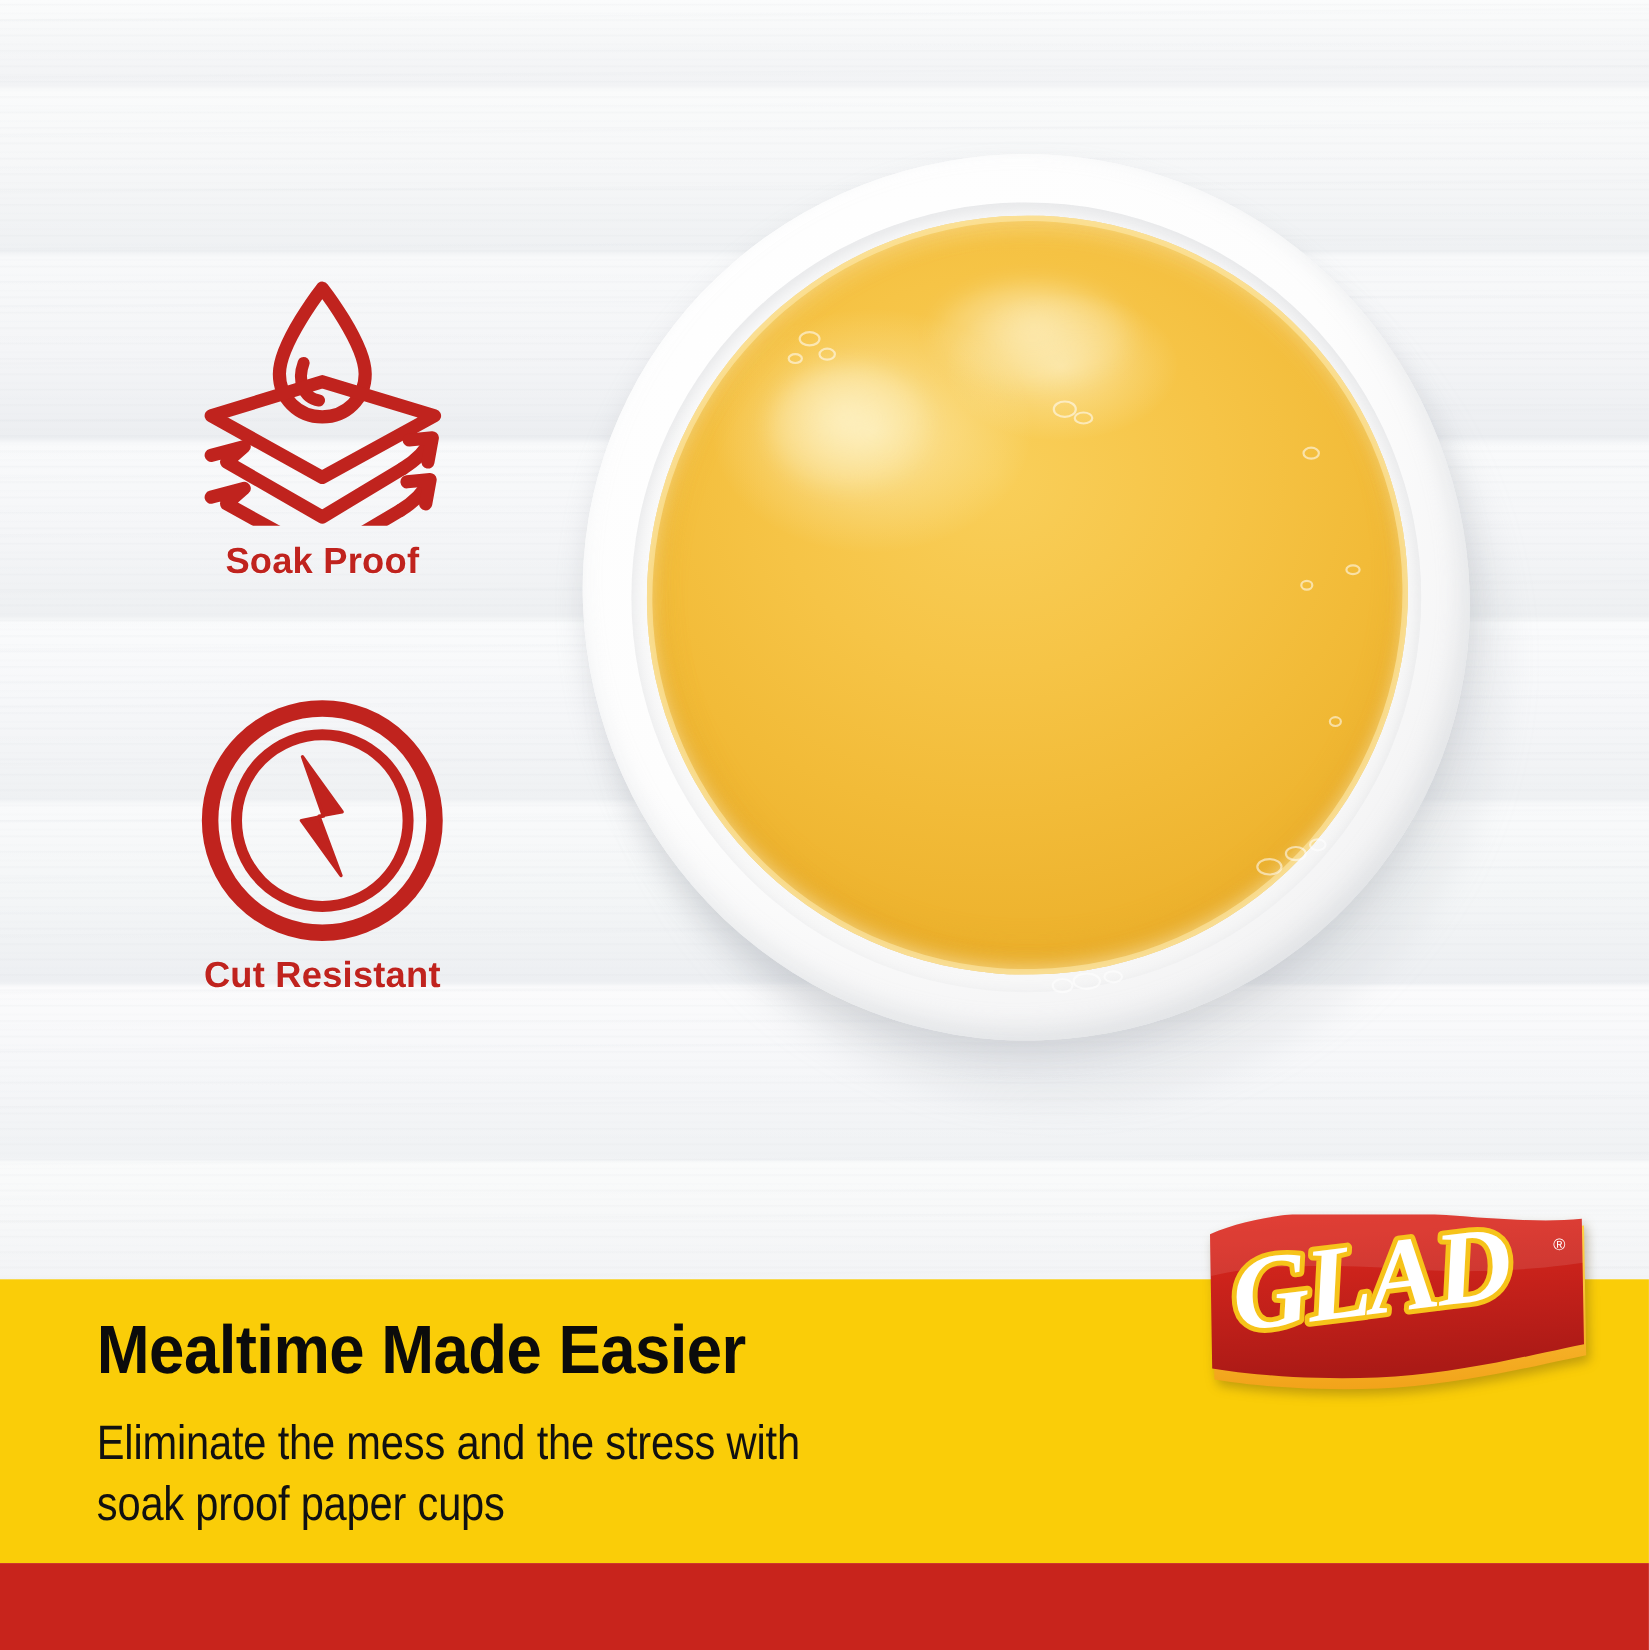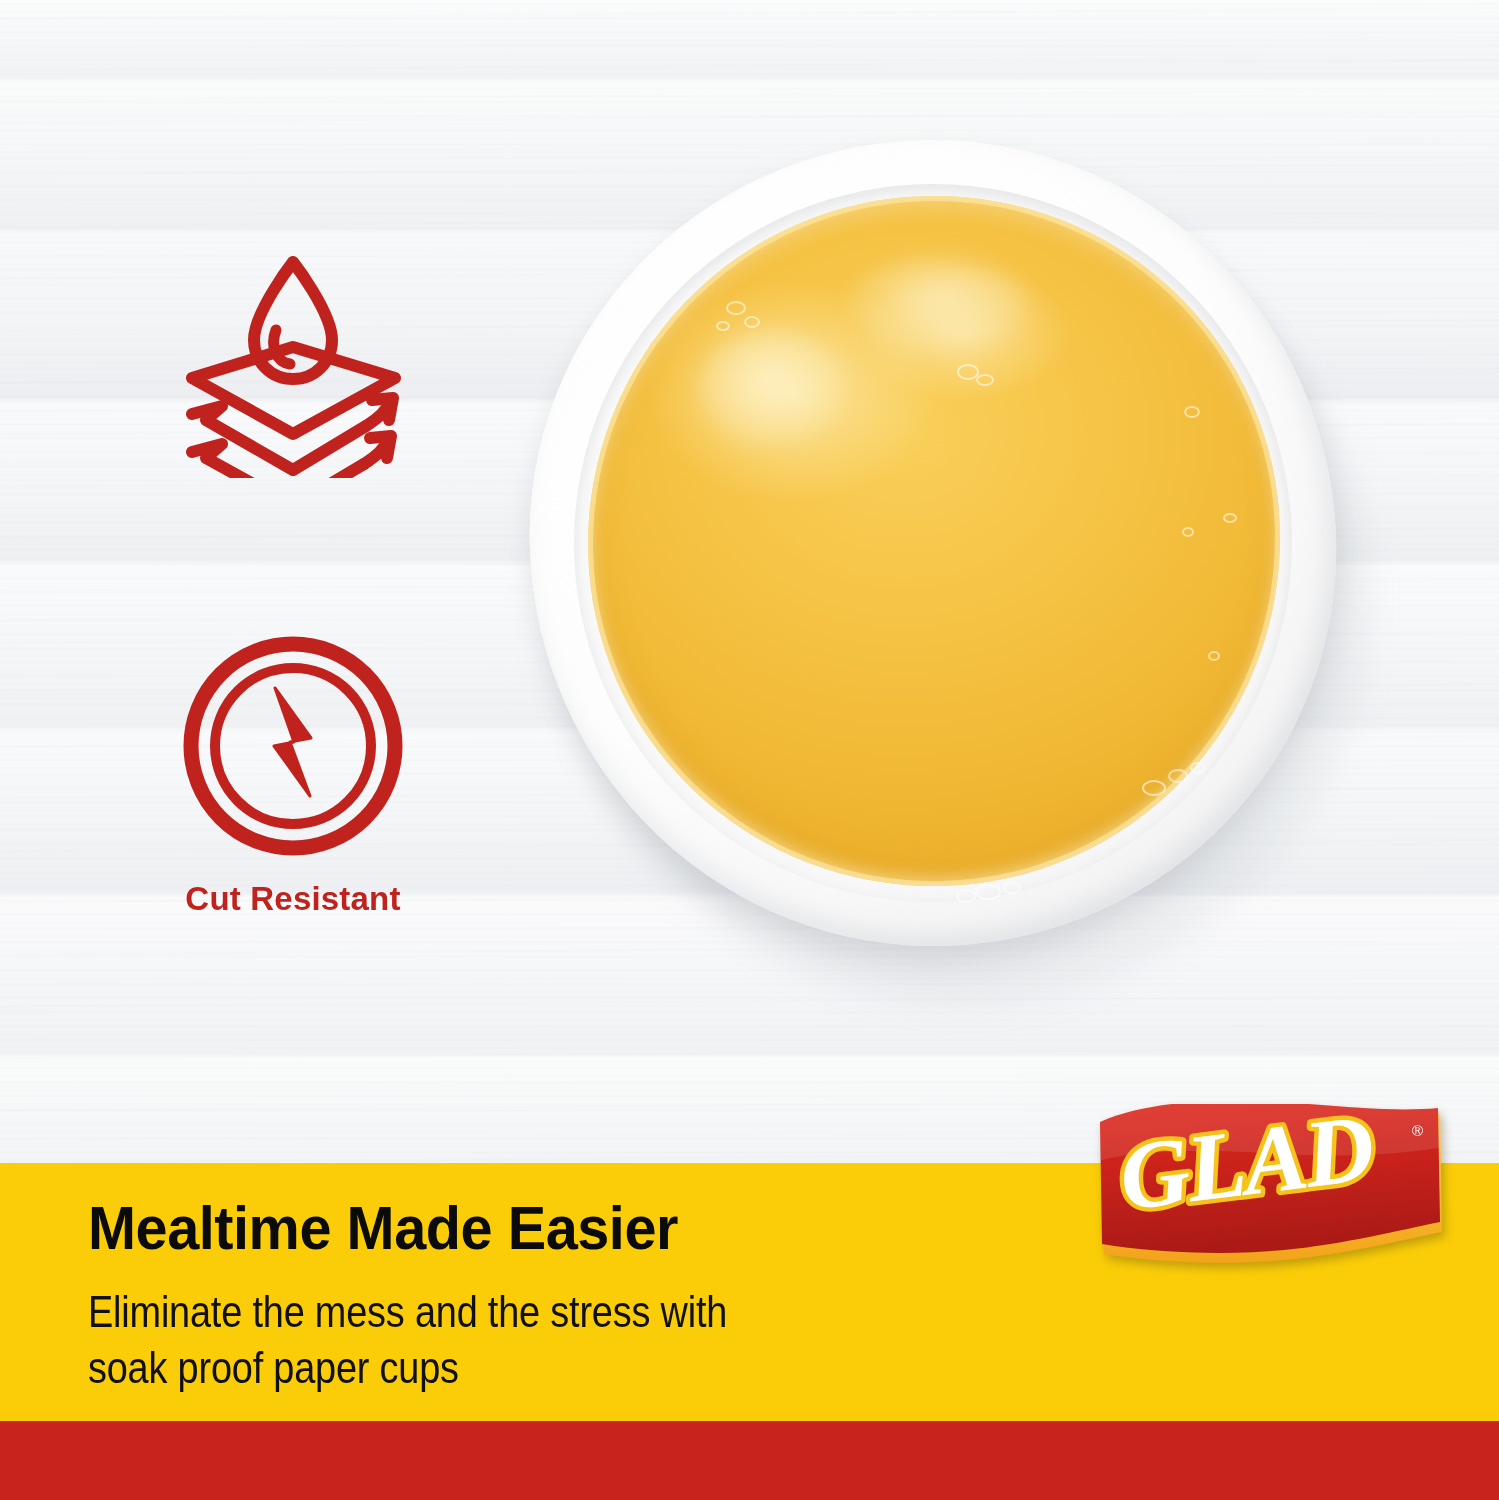--- a/index.html
+++ b/index.html
@@ -168,21 +168,21 @@
     font-weight: bold;
     font-size: 33px;
     letter-spacing: .2px;
     color: #c0231e;
     text-shadow: 0 1px 0 rgba(255,255,255,.6);
     white-space: nowrap;
   }
   #feature-soak { left: 118px; top: 248px; width: 350px; }
   #feature-soak .feature-label { margin-top: 8px; }
   #feature-cut  { left: 118px; top: 632px; width: 350px; }
-  #feature-cut .feature-label { margin-top: 14px; }
+  #feature-cut .feature-label { }
 
   
   .yellow-band {
     position: absolute;
     left: 0; top: 1163px;
     width: 1499px;
     height: 258px;
     background: #facd08;
   }
   .red-band {
@@ -278,20 +278,21 @@
 
         <path d="M16 166 L46 158 L30 172 L117 222 L190 178"></path>
         <path d="M190 178 C206 168 212 160 215 152"></path>
         <path d="M196 152 L217 150 L213 172"></path>
 
         <path d="M16 204 L46 196 L30 210 L117 258 L188 216"></path>
         <path d="M188 216 C204 206 210 198 213 190"></path>
         <path d="M194 190 L215 188 L211 210"></path>
       </g>
     </svg>
+    <div class="feature-label">Soak Proof</div>
   </div>
 
   <div class="feature" id="feature-cut">
     <svg width="235" height="230" viewBox="0 0 235 230">
       <g fill="none" stroke="#c0231e">
         <circle cx="117" cy="114" r="102" stroke-width="15"></circle>
         <circle cx="117" cy="114" r="78" stroke-width="10"></circle>
       </g>
       <path d="M99 56 L135 106 L114 110 L134 164 L98 114 L118 110 Z" fill="#c0231e" stroke="#c0231e" stroke-width="3" stroke-linejoin="round"></path>
     </svg>

